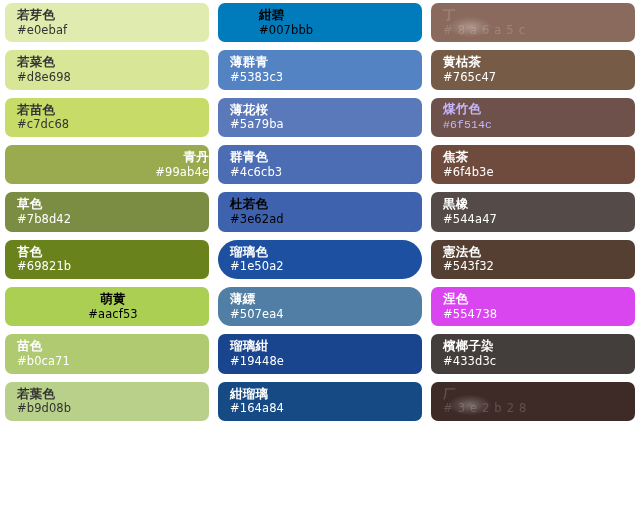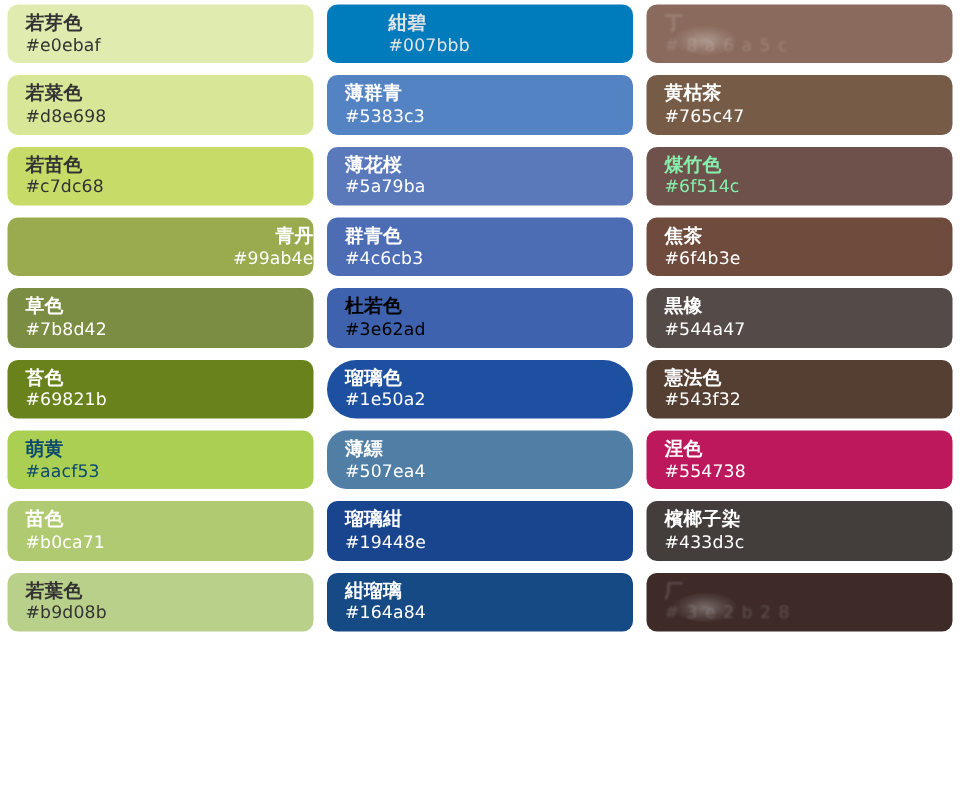--- a/index.html
+++ b/index.html
@@ -78,21 +78,21 @@
   }
 </style>
 </head>
 <body>
 
 <div id="palette-grid">
     <div class="swatch-card" style="background: rgb(224, 235, 175); color: rgb(51, 51, 51); grid-area: 1 / 1;">
       <div class="swatch-name">若芽色</div>
       <div class="swatch-hex">#e0ebaf</div>
     </div>
-    <div class="swatch-card" style="background: rgb(0, 123, 187); color: #e5e5e5; grid-area: 1 / 2; padding-left: 41px;">
+    <div class="swatch-card" style="background: rgb(0, 123, 187); color: #000000; grid-area: 1 / 2; padding-left: 41px;">
       <div class="swatch-name">紺碧</div>
       <div class="swatch-hex">#007bbb</div>
     </div>
     <div class="swatch-card obscured" style="background: rgb(138, 106, 92); color: rgb(255, 255, 255); grid-area: 1 / 3;">
       <div class="swatch-name">丁</div>
       <div class="swatch-hex">#8a6a5c</div>
       <span class="smudge"></span>
     </div>
     <div class="swatch-card" style="background: rgb(216, 230, 152); color: rgb(51, 51, 51); grid-area: 2 / 1;">
       <div class="swatch-name">若菜色</div>
@@ -107,21 +107,21 @@
       <div class="swatch-hex">#765c47</div>
     </div>
     <div class="swatch-card" style="background: rgb(199, 220, 104); color: rgb(51, 51, 51); grid-area: 3 / 1;">
       <div class="swatch-name">若苗色</div>
       <div class="swatch-hex">#c7dc68</div>
     </div>
     <div class="swatch-card" style="background: rgb(90, 121, 186); color: rgb(255, 255, 255); grid-area: 3 / 2;">
       <div class="swatch-name">薄花桜</div>
       <div class="swatch-hex">#5a79ba</div>
     </div>
-    <div class="swatch-card" style="background: rgb(111, 81, 76); color: #86efac; grid-area: 3 / 3;">
+    <div class="swatch-card" style="background: rgb(111, 81, 76); color: #c4b5fd; grid-area: 3 / 3; font-family: Liberation Mono, monospace;">
       <div class="swatch-name">煤竹色</div>
       <div class="swatch-hex">#6f514c</div>
     </div>
     <div class="swatch-card" style="background: rgb(153, 171, 78); color: rgb(255, 255, 255); grid-area: 4 / 1; align-items: flex-end;">
       <div class="swatch-name">青丹</div>
       <div class="swatch-hex">#99ab4e</div>
     </div>
     <div class="swatch-card" style="background: rgb(76, 108, 179); color: rgb(255, 255, 255); grid-area: 4 / 2;">
       <div class="swatch-name">群青色</div>
       <div class="swatch-hex">#4c6cb3</div>
@@ -147,29 +147,29 @@
       <div class="swatch-hex">#69821b</div>
     </div>
     <div class="swatch-card" style="background: rgb(30, 80, 162); color: rgb(255, 255, 255); grid-area: 6 / 2; border-radius: 23px;">
       <div class="swatch-name">瑠璃色</div>
       <div class="swatch-hex">#1e50a2</div>
     </div>
     <div class="swatch-card" style="background: rgb(84, 63, 50); color: rgb(255, 255, 255); grid-area: 6 / 3;">
       <div class="swatch-name">憲法色</div>
       <div class="swatch-hex">#543f32</div>
     </div>
-    <div class="swatch-card" style="background: rgb(170, 207, 83); color: #0c4a6e; grid-area: 7 / 1;">
+    <div class="swatch-card" style="background: rgb(170, 207, 83); color: #000000; grid-area: 7 / 1; align-items: center;">
       <div class="swatch-name">萌黄</div>
       <div class="swatch-hex">#aacf53</div>
     </div>
     <div class="swatch-card" style="background: rgb(80, 126, 164); color: rgb(255, 255, 255); grid-area: 7 / 2; border-radius: 13px;">
       <div class="swatch-name">薄縹</div>
       <div class="swatch-hex">#507ea4</div>
     </div>
-    <div class="swatch-card" style="background: #be185d; color: rgb(255, 255, 255); grid-area: 7 / 3;">
+    <div class="swatch-card" style="background: #d946ef; color: rgb(255, 255, 255); grid-area: 7 / 3;">
       <div class="swatch-name">涅色</div>
       <div class="swatch-hex">#554738</div>
     </div>
     <div class="swatch-card" style="background: rgb(176, 202, 113); color: rgb(255, 255, 255); grid-area: 8 / 1;">
       <div class="swatch-name">苗色</div>
       <div class="swatch-hex">#b0ca71</div>
     </div>
     <div class="swatch-card" style="background: rgb(25, 68, 142); color: rgb(255, 255, 255); grid-area: 8 / 2;">
       <div class="swatch-name">瑠璃紺</div>
       <div class="swatch-hex">#19448e</div>

